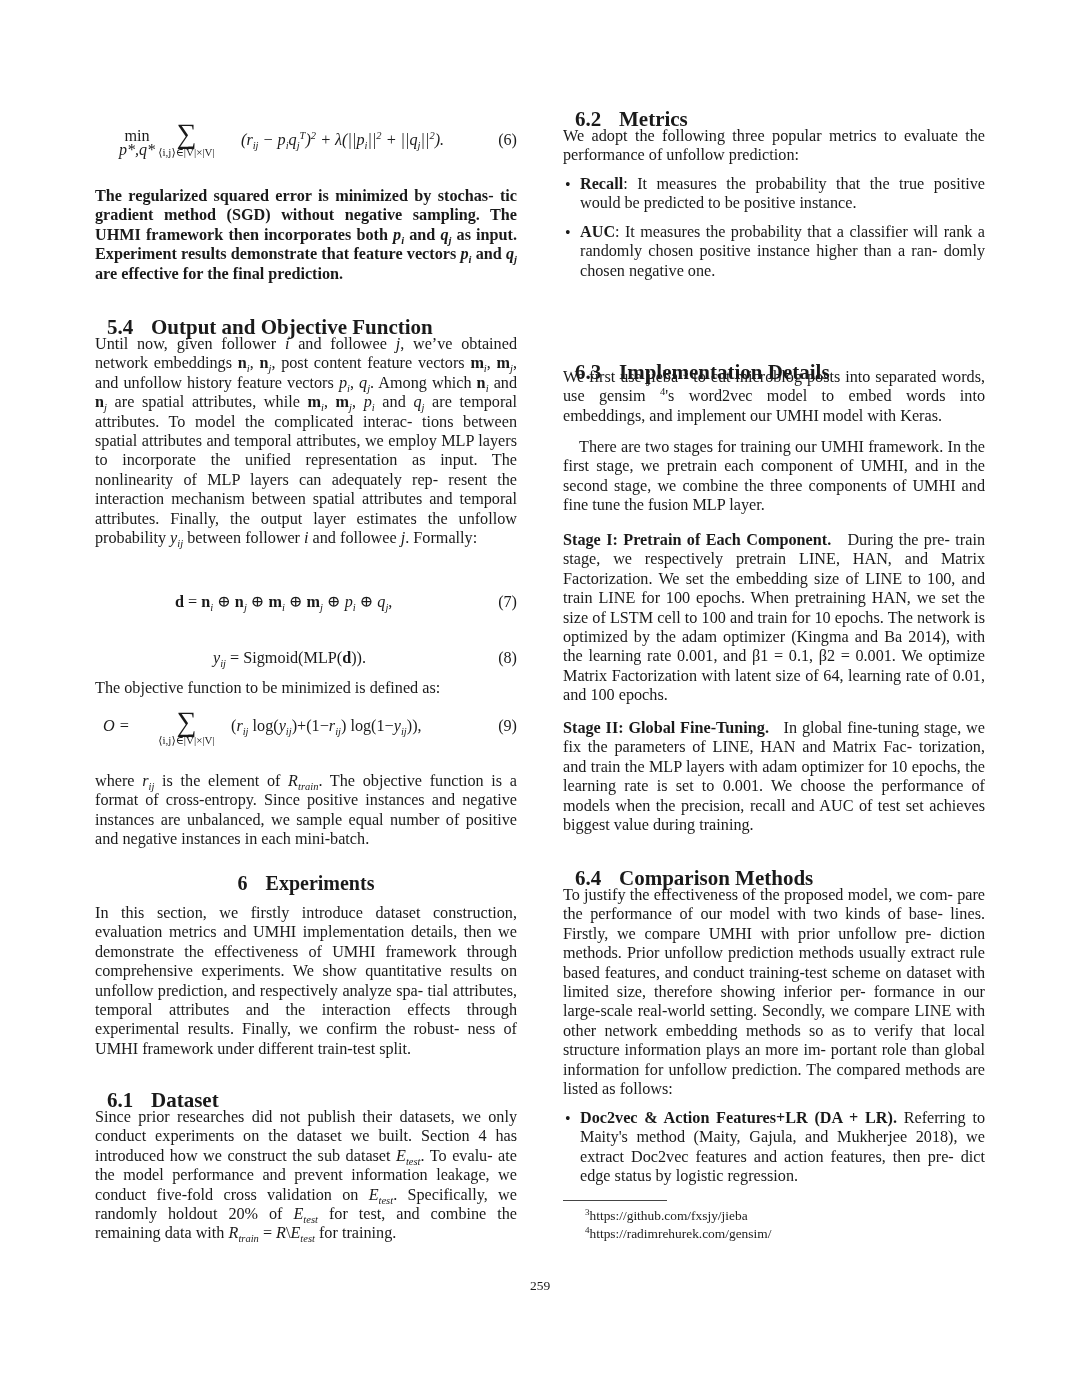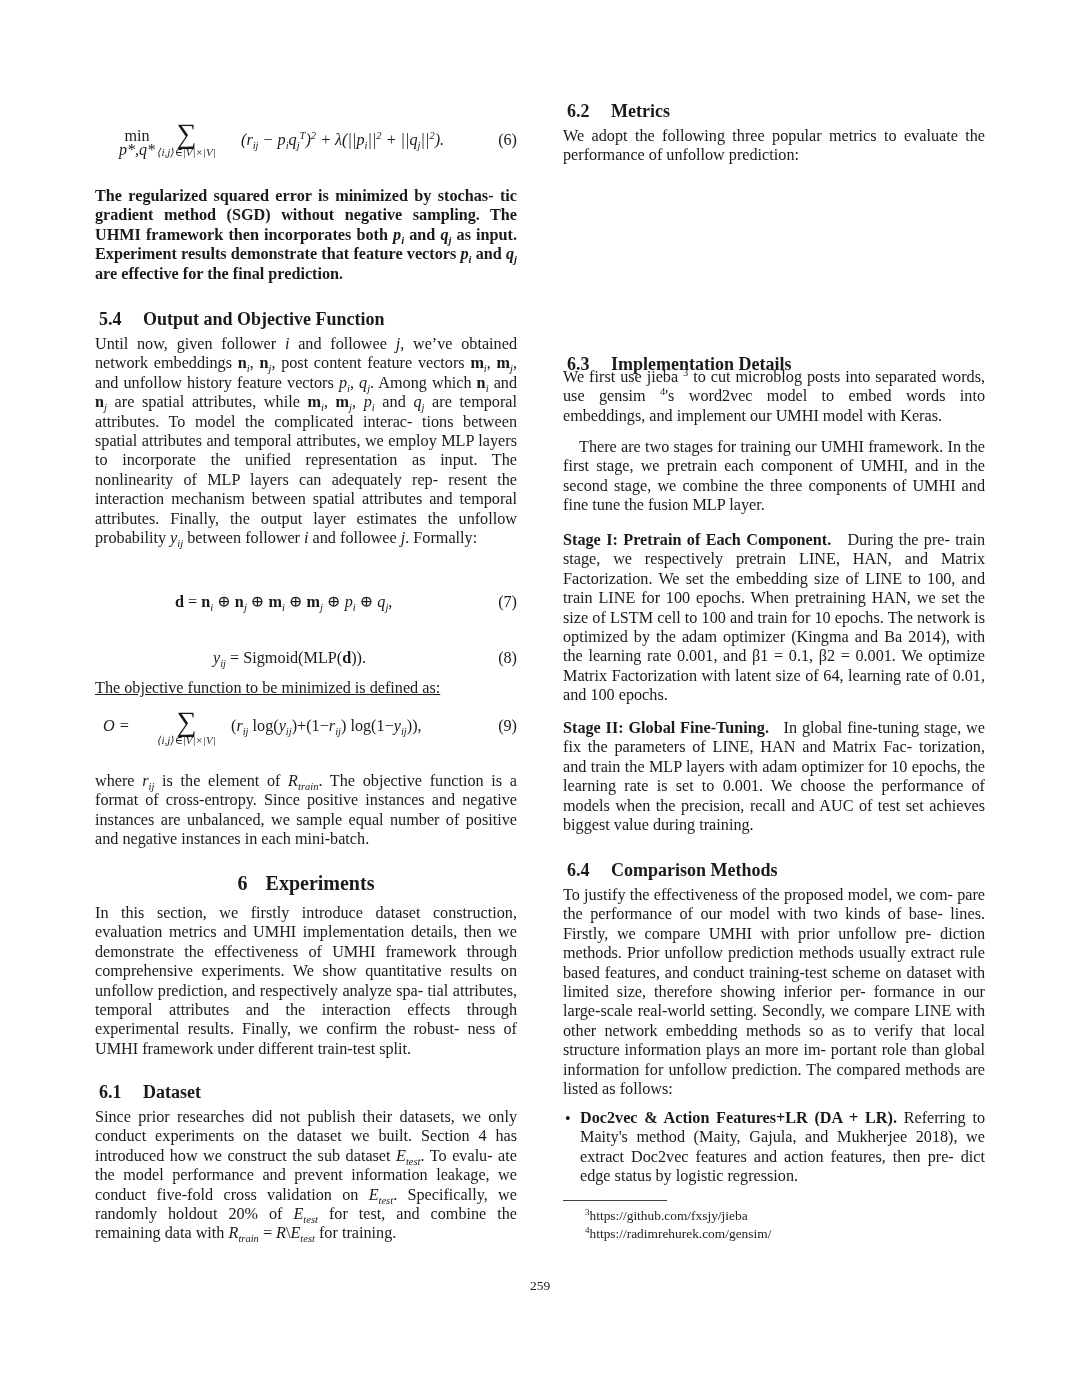--- a/index.html
+++ b/index.html
@@ -3,30 +3,30 @@
 <meta charset="utf-8">
 <style>
   html, body { margin:0; padding:0; background:#ffffff; }
   body { width:1080px; height:1398px; position:relative; overflow:hidden;
          font-family:"Liberation Serif","DejaVu Serif",serif; color:#1a1a1a; }
   .col { position:absolute; top:0; width:422px; }
   .col-left { left:95px; }
   .col-right { left:563px; }
   p { margin:0; font-size:16.2px; line-height:19.4px; text-align:justify; hyphens:manual; }
   .abs { position:absolute; left:0; width:422px; }
-  h2.sub { margin:4px; font-size:18px; font-weight:bold; line-height:22px; }
+  h2.sub { margin:12px; font-size:21px; font-weight:bold; line-height:22px; }
   h2.sub .num { display:inline-block; width:44px; }
   h1.sec { margin:0; font-size:20px; font-weight:bold; text-align:center; line-height:24px; }
   h1.sec .num { margin-right:18px; }
   .eq { position:absolute; left:0; width:422px; font-size:16.2px; line-height:20px; }
   .eq .body { position:absolute; }
   .eq .tag { position:absolute; right:0; top:0; }
   .sum { position:relative; display:inline-block; text-align:center; }
   .sum .sig { font-size:28px; line-height:24px; display:block; }
-  .sum .under { font-size:11px; font-style:italic; display:block; line-height:12px; margin-top:0px; white-space:nowrap; }
+  .sum .under { font-size:11px; display:block; line-height:12px; margin-top:0px; white-space:nowrap; }
   .bold { font-weight:bold; }
   .it { font-style:italic; }
   sub, sup { font-size:10.5px; line-height:0; }
   ul.bullets { list-style:none; margin:0; padding:0; }
   ul.bullets li { position:relative; padding-left:17px; margin:0; }
   ul.bullets li::before { content:"\2022"; position:absolute; left:2px; top:0; font-size:16px; line-height:19.4px; }
   .indent { text-indent:16px; }
   .fn-rule { position:absolute; left:0; width:104px; height:1px; background:#444; }
   .fn { position:absolute; left:22px; font-size:13.4px; line-height:17px; white-space:nowrap; }
   .fn sup { font-size:9px; }
@@ -63,21 +63,21 @@
   <div class="eq" style="top:592px; height:22px;">
     <span class="body" style="left:80px;"><b>d</b> = <b>n</b><sub><i>i</i></sub> ⊕ <b>n</b><sub><i>j</i></sub> ⊕ <b>m</b><sub><i>i</i></sub> ⊕ <b>m</b><sub><i>j</i></sub> ⊕ <i>p<sub>i</sub></i> ⊕ <i>q<sub>j</sub></i>,</span>
     <span class="tag">(7)</span>
   </div>
 
   <div class="eq" style="top:648px; height:22px;">
     <span class="body" style="left:118px;"><i>y<sub>ij</sub></i> = Sigmoid(MLP(<b>d</b>)).</span>
     <span class="tag">(8)</span>
   </div>
 
-  <p class="abs" style="top:679px;text-decoration:underline;">The objective function to be minimized is defined as:</p>
+  <p class="abs" style="top:679px;">The objective function to be minimized is defined as:</p>
 
   <div class="eq" style="top:712px; height:48px;">
     <span class="body it" style="left:8px; top:4px;">O =</span>
     <span class="body sum" style="left:44px; top:-2px; width:95px;">
       <span class="sig">∑</span>
       <span class="under">⟨i,j⟩∈|V|×|V|</span>
     </span>
     <span class="body" style="left:136px; top:4px;">(<i>r<sub>ij</sub></i> log(<i>y<sub>ij</sub></i>)+(1−<i>r<sub>ij</sub></i>) log(1−<i>y<sub>ij</sub></i>)),</span>
     <span class="tag" style="top:4px;">(9)</span>
   </div>
@@ -99,20 +99,26 @@
 
 <div class="col col-right">
 
   <h2 class="sub abs" style="top:96px;">
     <span class="num">6.2</span><span>Metrics</span>
   </h2>
 
   <p class="abs" style="top:127px;">We adopt the following three popular metrics to evaluate the performance of unfollow prediction:</p>
 
   <ul class="bullets abs" style="top:175px;">
+    <li style="margin-bottom:9px;">
+        <p><span class="bold">Recall</span><span>: It measures the probability that the true positive would be predicted to be positive instance.</span></p>
+      </li>
+    <li>
+        <p><span class="bold">AUC</span><span>: It measures the probability that a classifier will rank a randomly chosen positive instance higher than a ran- domly chosen negative one.</span></p>
+      </li>
   </ul>
 
   <h2 class="sub abs" style="top:349px;">
     <span class="num">6.3</span><span>Implementation Details</span>
   </h2>
 
   <p class="abs" style="top:368px;"><span>We first use jieba</span> <sup>3</sup><span> to cut microblog posts into separated words, use gensim</span> <sup>4</sup><span>'s word2vec model to embed words into embeddings, and implement our UMHI model with Keras.</span></p>
 
   <p class="abs indent" style="top:438px;">There are two stages for training our UMHI framework. In the first stage, we pretrain each component of UMHI, and in the second stage, we combine the three components of UMHI and fine tune the fusion MLP layer.</p>
 

